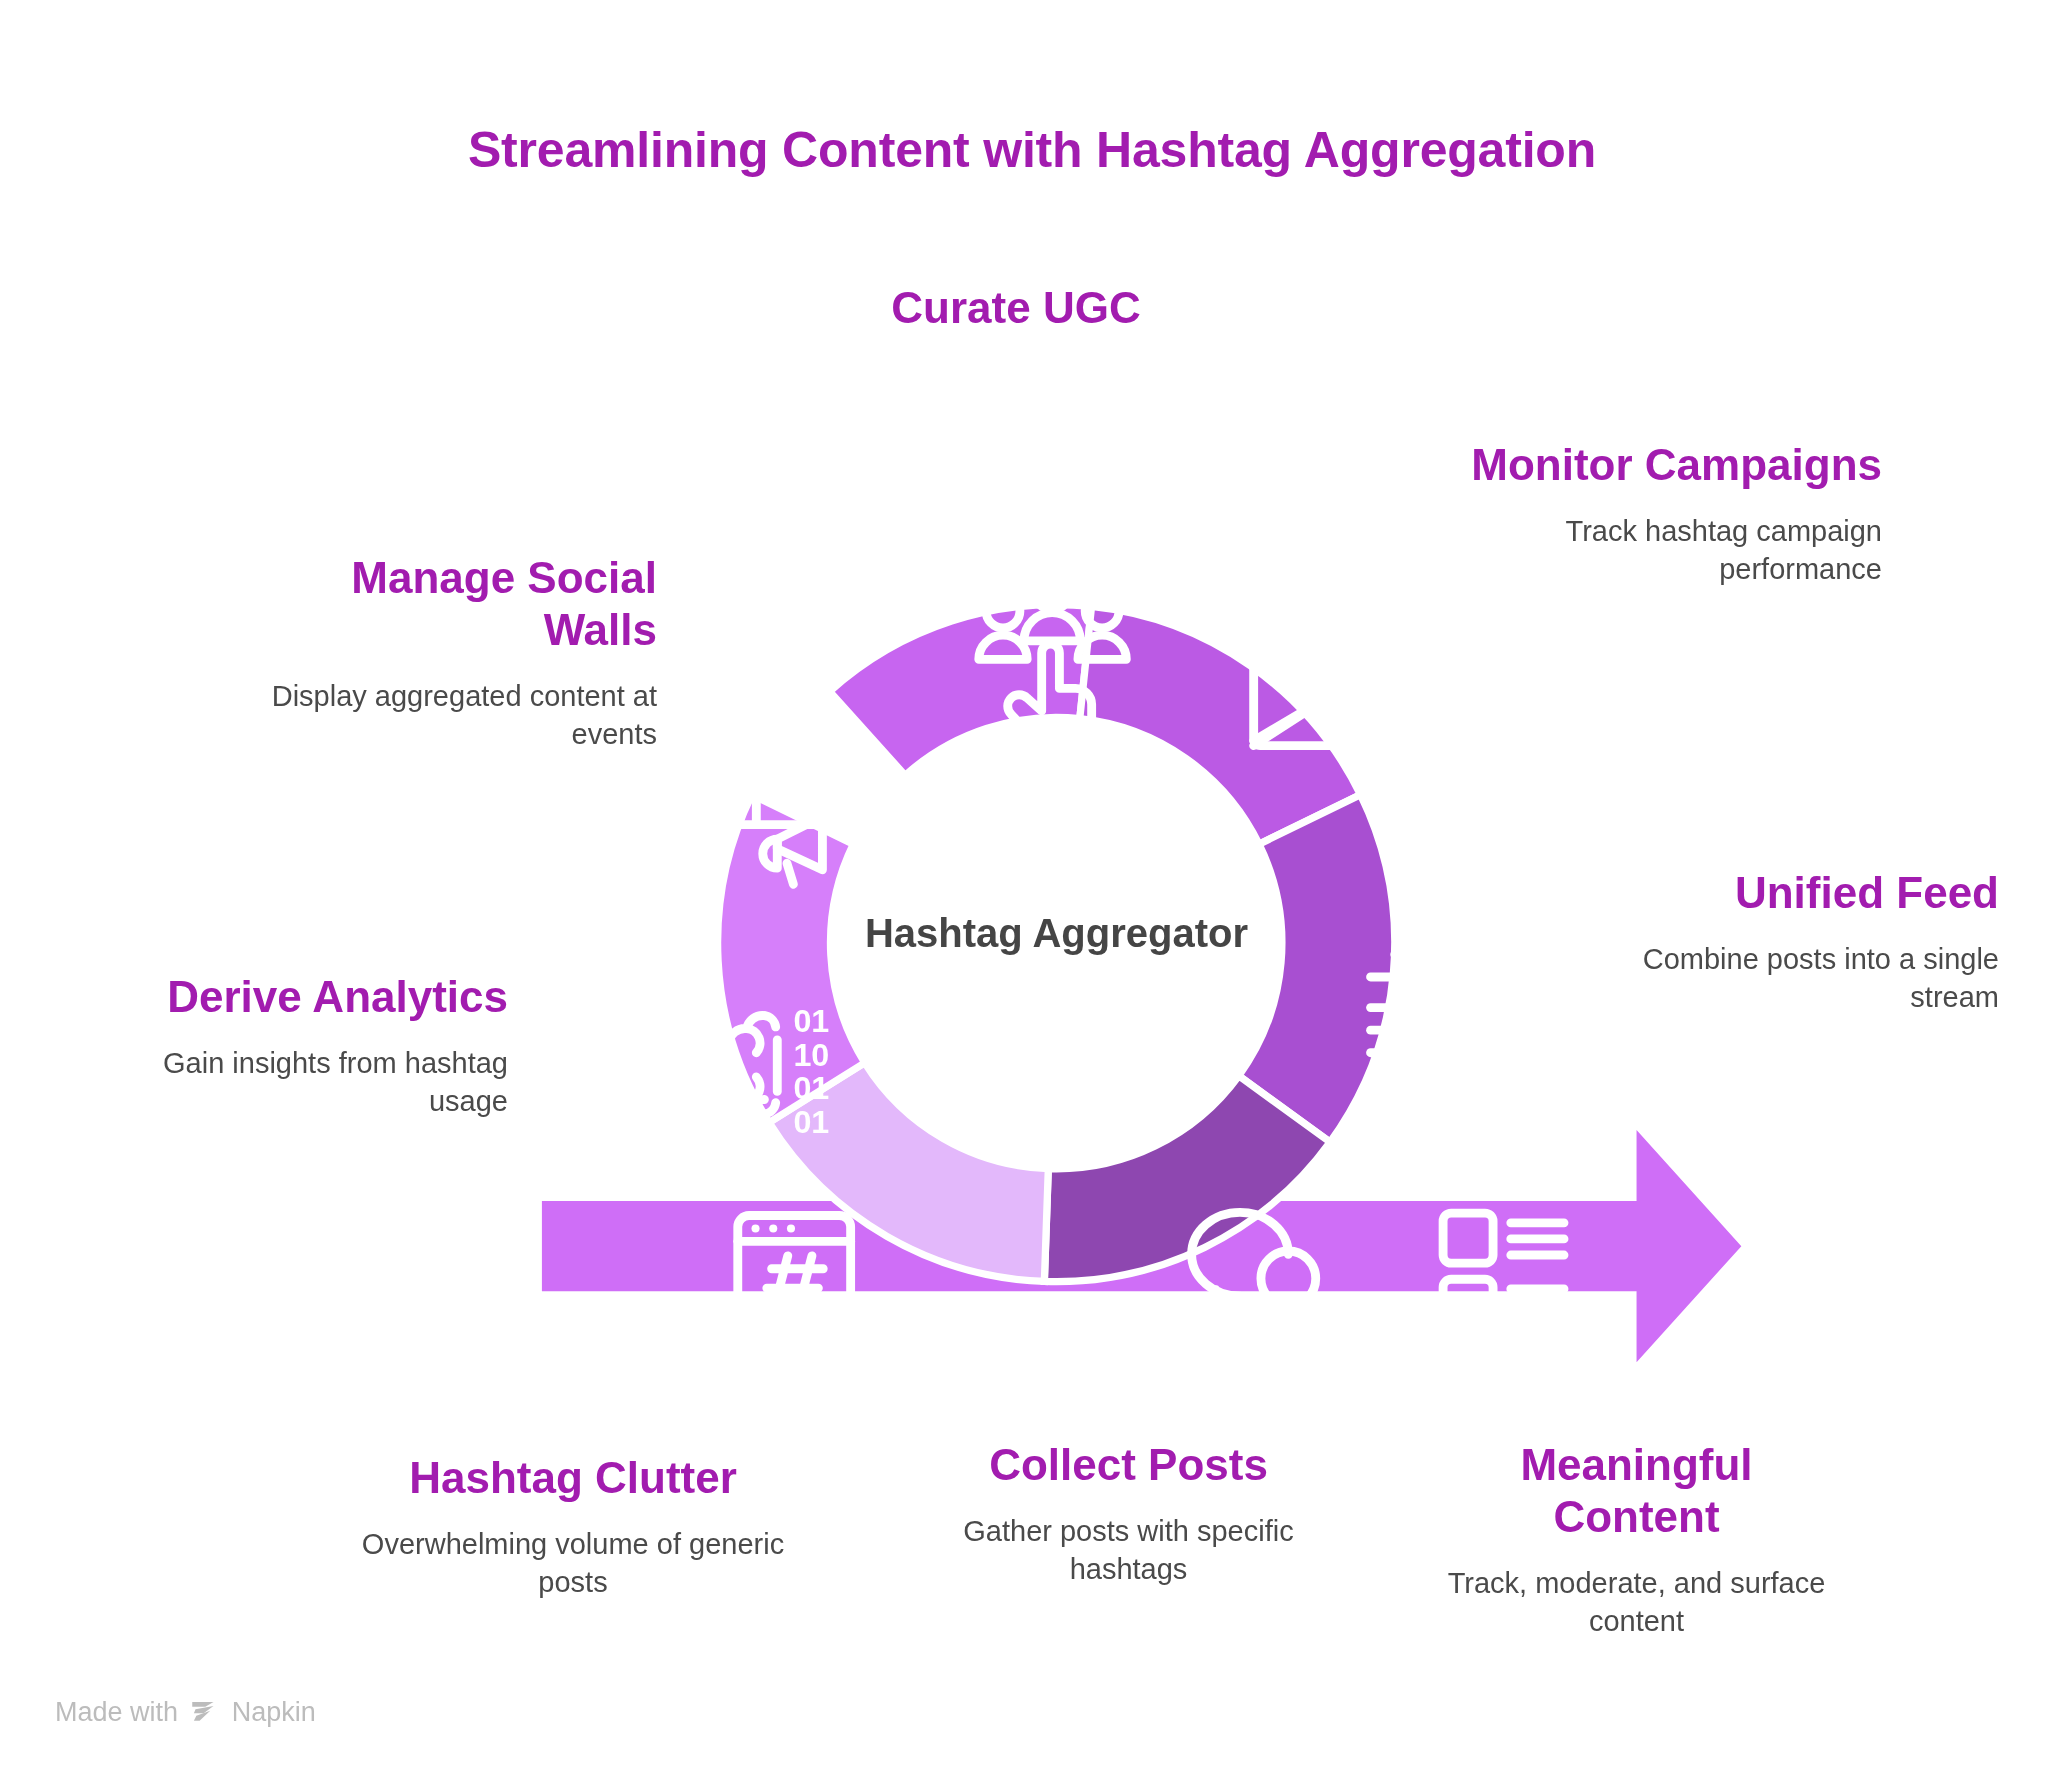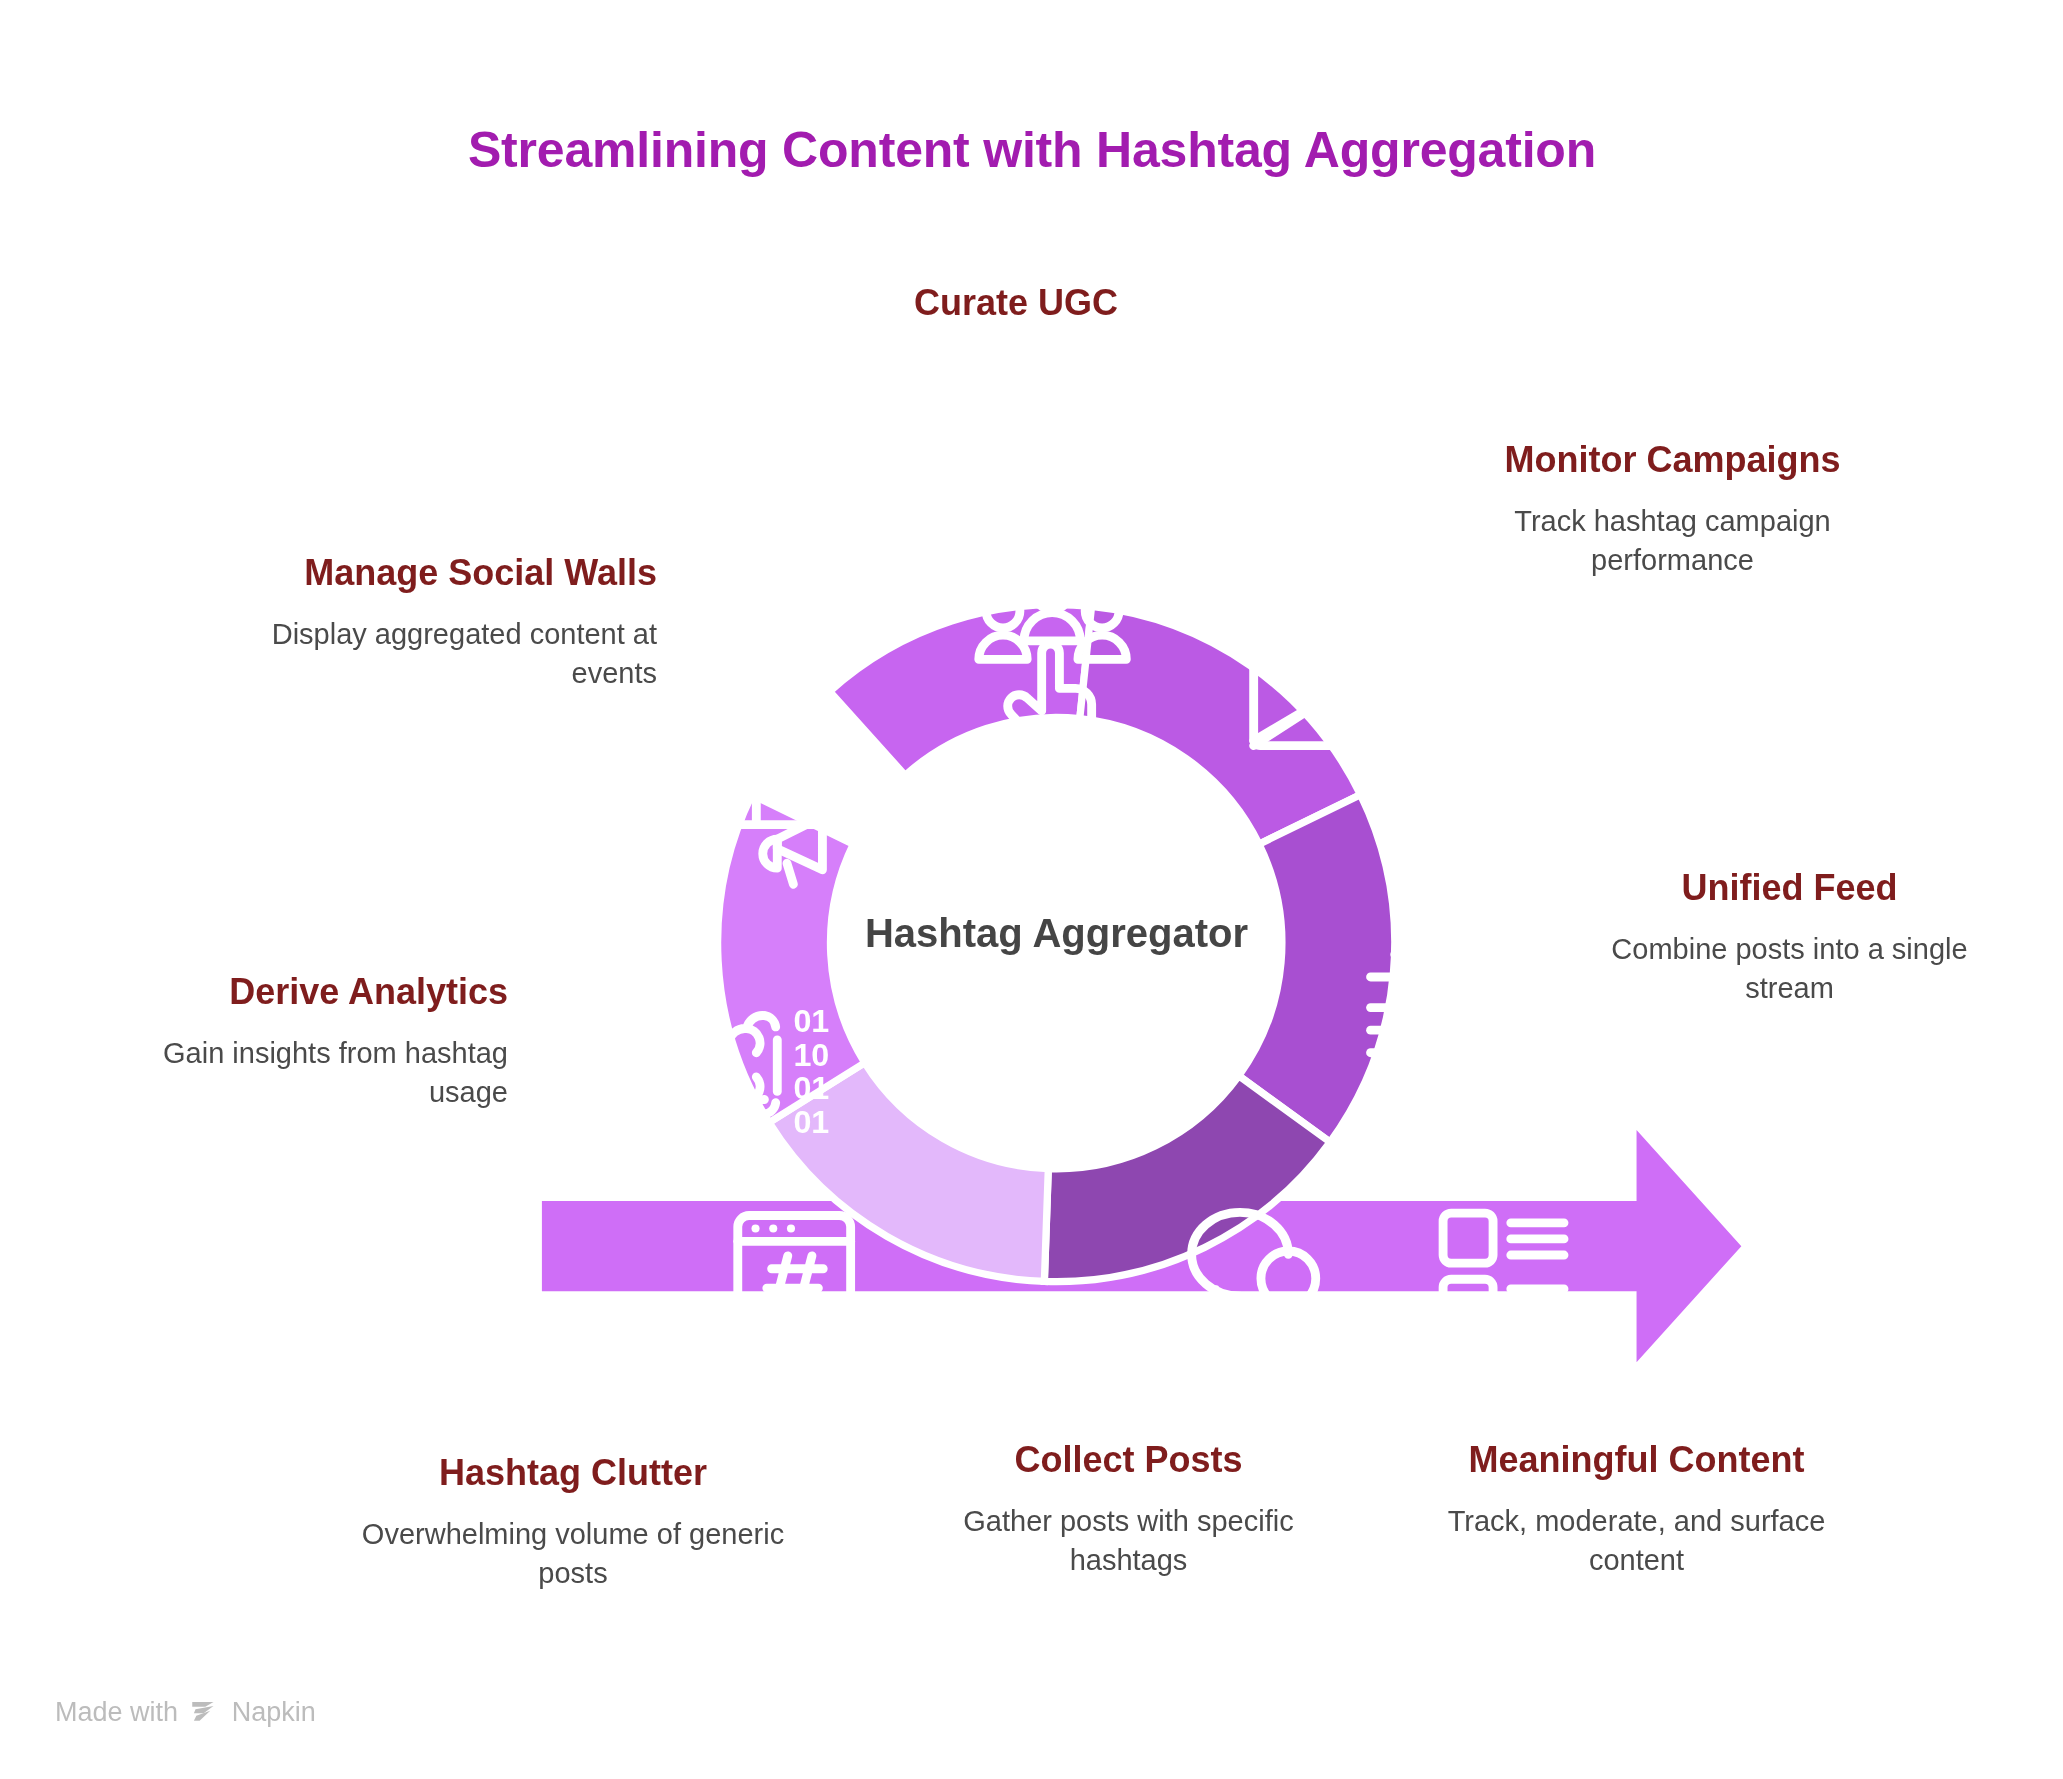--- a/index.html
+++ b/index.html
@@ -10,28 +10,28 @@
   }
   .title{
     position:absolute;left:0;top:121px;width:2064px;text-align:center;
     font-size:50px;font-weight:bold;color:#a21caf;letter-spacing:-0.2px;
   }
   .stage{position:absolute;left:0;top:0;width:1688px;height:1779px;}
   svg.diagram{position:absolute;left:0;top:0;width:2064px;height:1779px;}
 
   .lbl{position:absolute;}
   .lbl h3{
-    margin:0 0 21px 0;font-size:36px;font-weight:bold;color:#7f1d1d;
+    margin:0 0 21px 0;font-size:44px;font-weight:bold;color:#a21caf;
     line-height:1.18;
   }
   .lbl p{
     margin:0;font-size:29px;font-weight:normal;color:#4a4a4a;line-height:1.33;
   }
   .ta-r{text-align:right;}
-  .ta-l{text-align:center;}
+  .ta-l{text-align:right;}
   .ta-c{text-align:center;}
 
   
   #lbl-curate-ugc{left:774px;top:282px;width:484px;}
   #lbl-monitor-campaigns{left:1463px;top:439px;width:419px;}
   #lbl-unified-feed{left:1580px;top:867px;width:419px;}
   #lbl-manage-social-walls{left:266px;top:552px;width:391px;}
   #lbl-derive-analytics{left:145px;top:959px;width:363px;margin-top:12px;}
   #lbl-hashtag-clutter{left:339px;top:1452px;width:468px;}
   #lbl-collect-posts{left:927px;top:1439px;width:403px;}

